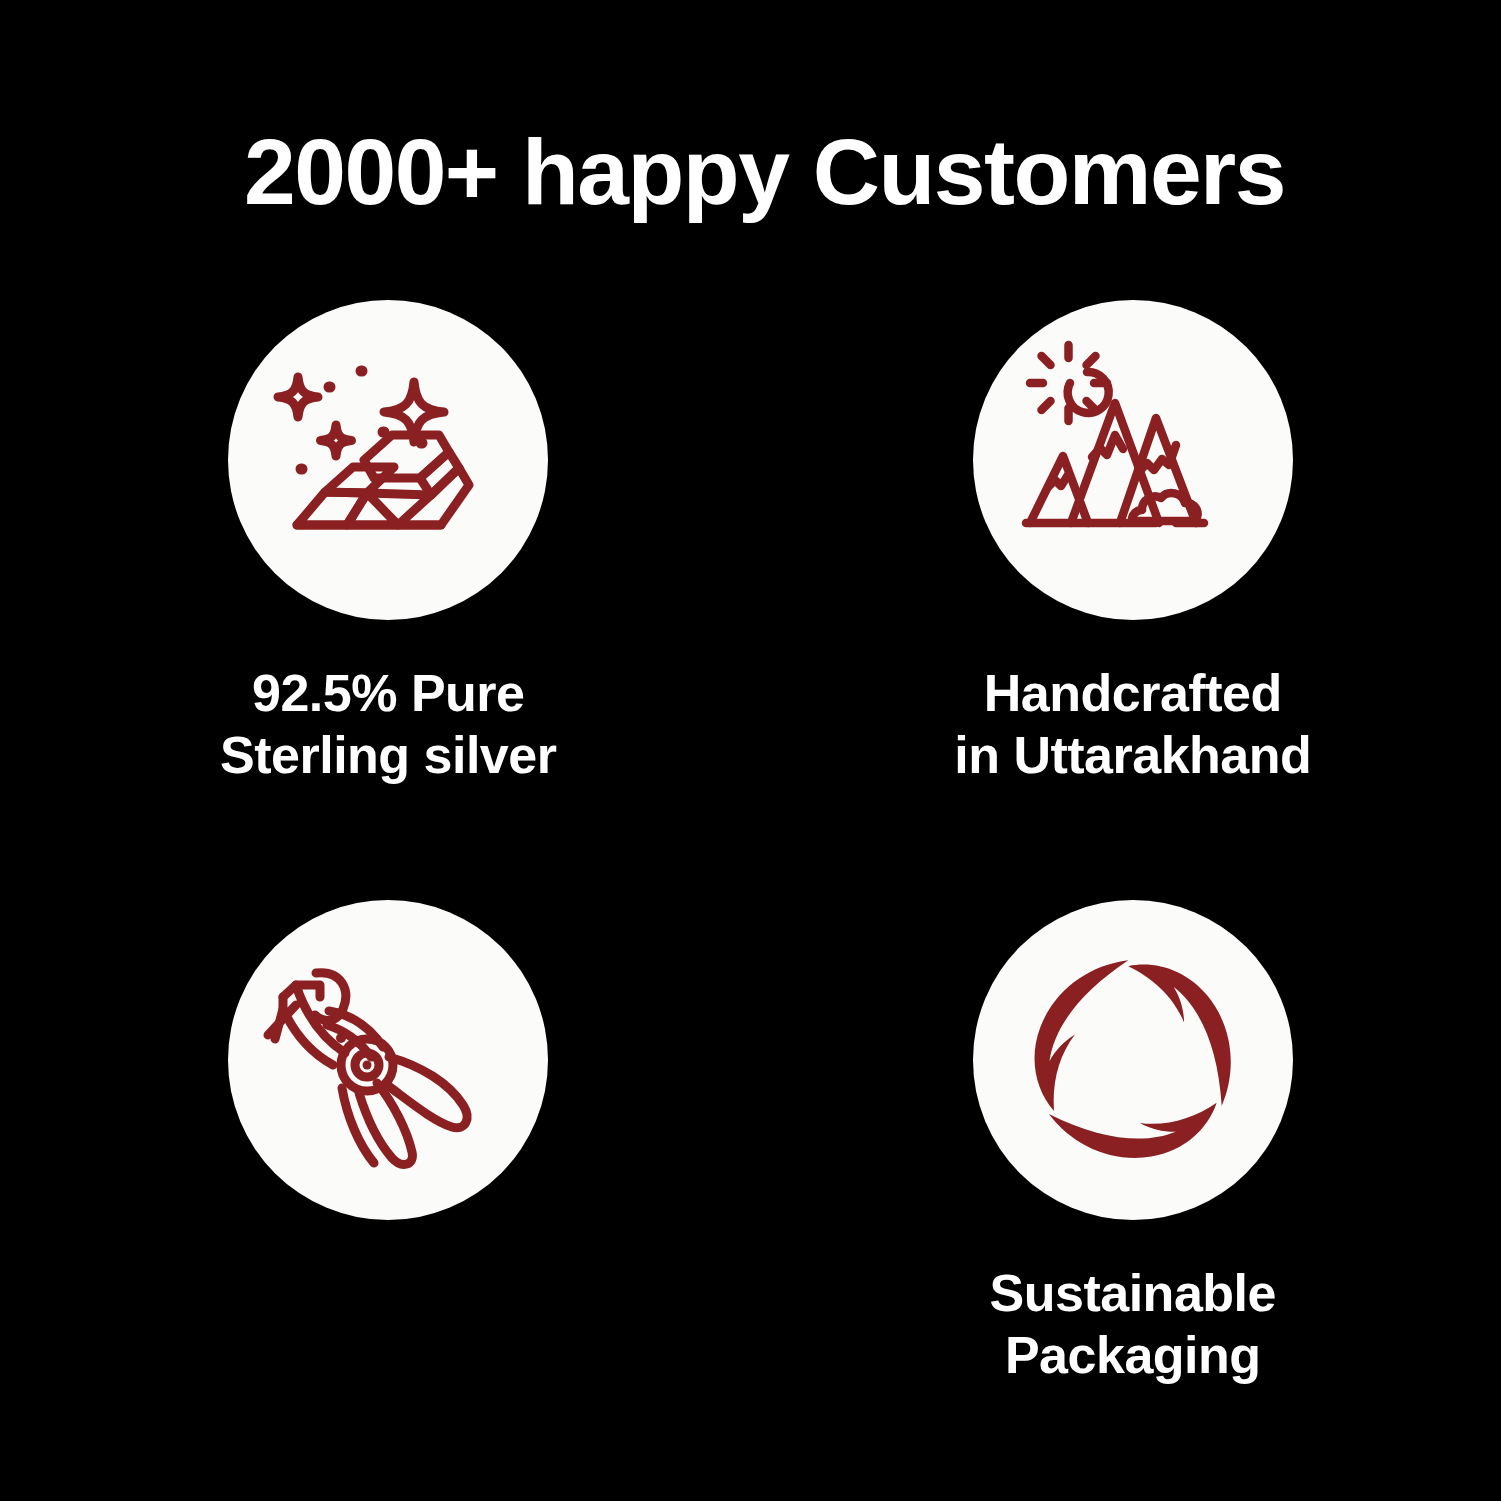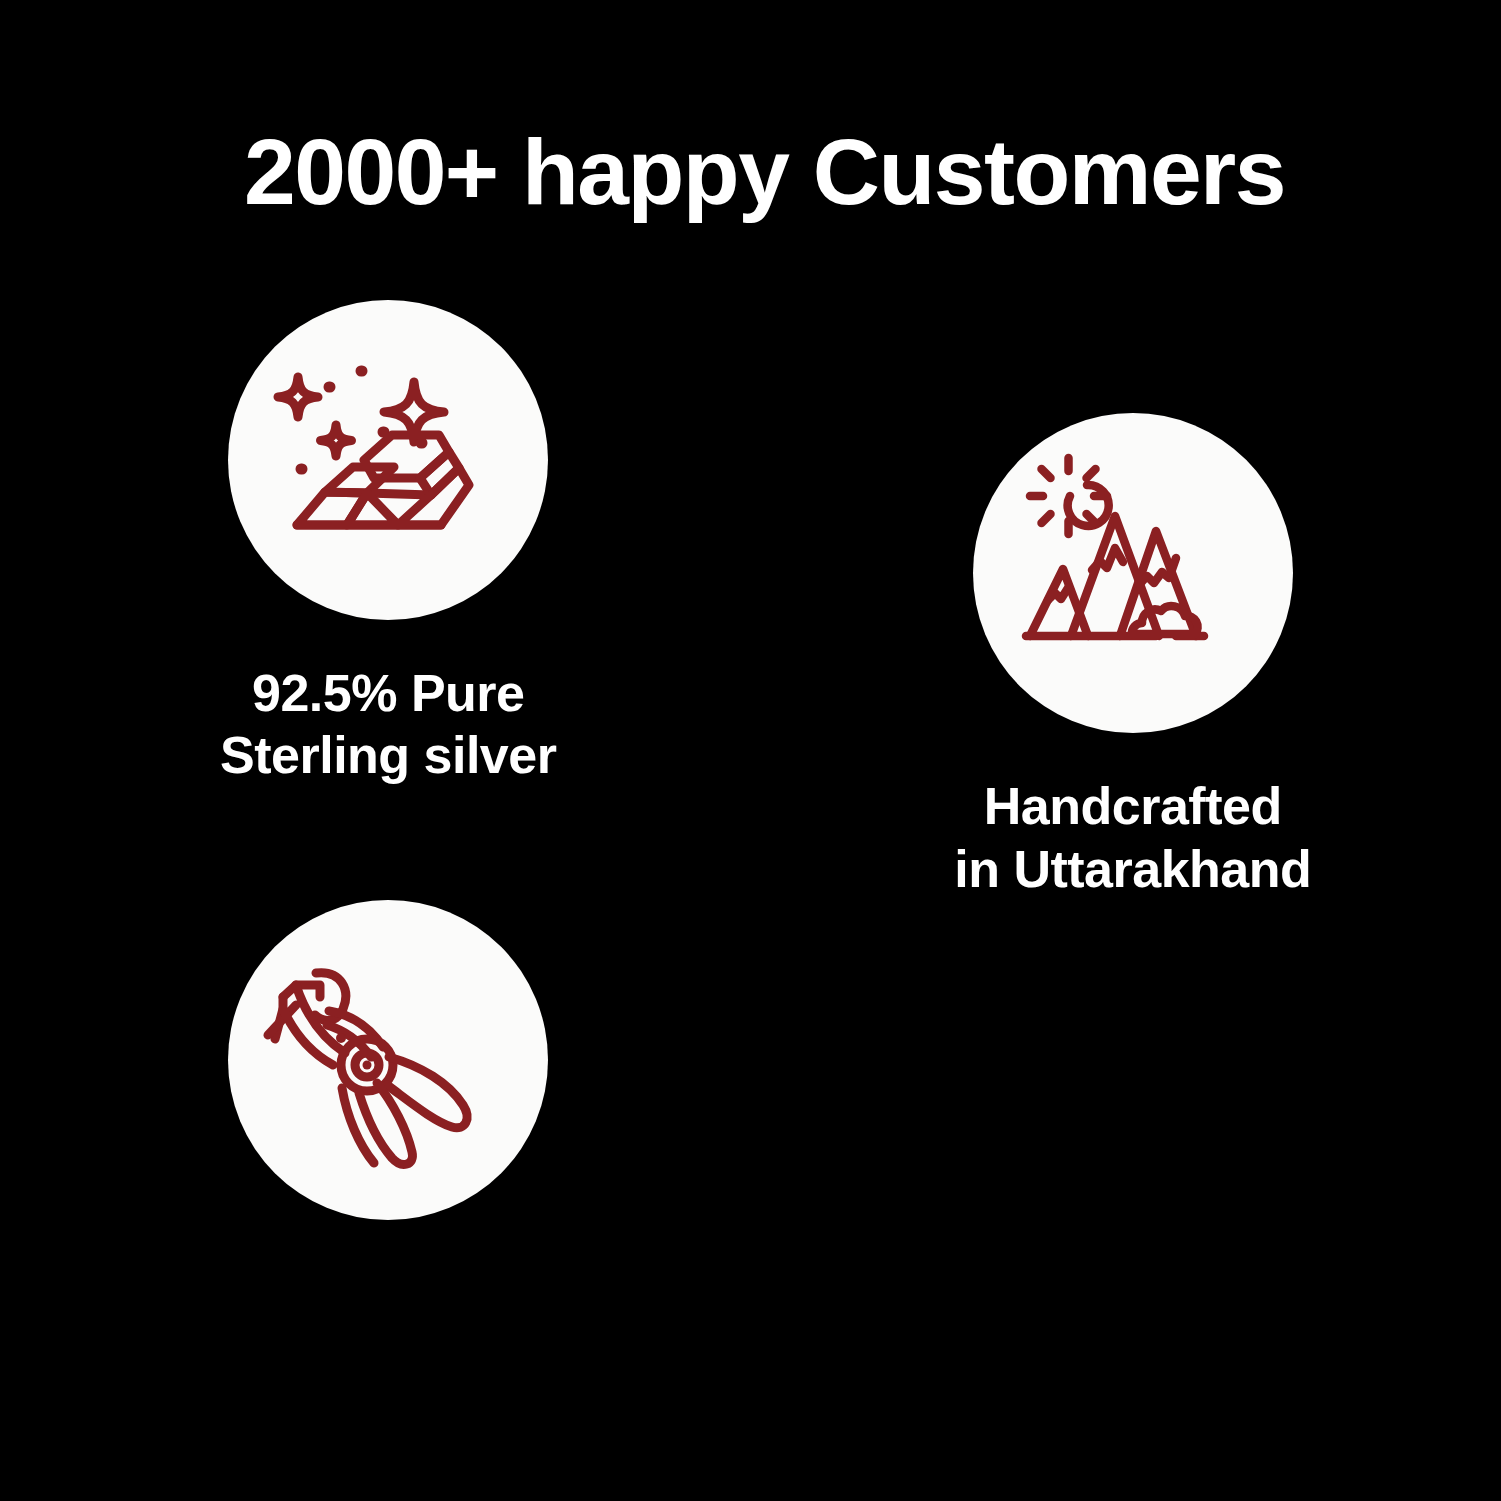--- a/index.html
+++ b/index.html
@@ -44,21 +44,21 @@
     grid-template-columns: 1fr 1fr;
     grid-template-rows: 600px 600px;
     column-gap: 0px;
   }
   .cell {
     display: flex;
     flex-direction: column;
     align-items: center;
   }
   .cell.col-left { padding-left: 26px; }
-  .cell.col-right { padding-left: 14px; justify-content: flex-end; }
+  .cell.col-right { padding-left: 14px; }
 
   .badge {
     width: 320px;
     height: 320px;
     border-radius: 50%;
     background: #fbfbfa;
     display: flex;
     align-items: center;
     justify-content: center;
     flex: none;
@@ -192,15 +192,46 @@
             <path d="M126 122 C158 131 186 148 200 170 C209 184 202 196 189 192 C170 186 146 166 124 150"></path>
 
             <path d="M96 158 C104 184 116 208 129 223 C139 234 152 230 149 217 C144 195 130 168 114 148"></path>
 
             <path d="M79 153 C84 182 96 210 111 228"></path>
           </svg>
         </span>
       </div>
     </div>
 
+    <div class="cell col-right">
+      <div class="badge">
+        <span>
+          <svg width="232" height="232" viewBox="0 0 200 200" fill="#8B2022" stroke="none">
+            <g>
+
+              <path d="M96 14
+                       C62 18 32 40 20 72
+                       C10 99 16 126 32 144
+                       C30 120 36 96 50 78
+                       C40 84 33 92 28 101
+                       C32 72 54 42 96 14 Z"></path>
+              <path d="M96 14
+                       C62 18 32 40 20 72
+                       C10 99 16 126 32 144
+                       C30 120 36 96 50 78
+                       C40 84 33 92 28 101
+                       C32 72 54 42 96 14 Z" transform="rotate(120 100 100)"></path>
+              <path d="M96 14
+                       C62 18 32 40 20 72
+                       C10 99 16 126 32 144
+                       C30 120 36 96 50 78
+                       C40 84 33 92 28 101
+                       C32 72 54 42 96 14 Z" transform="rotate(240 100 100)"></path>
+            </g>
+          </svg>
+        </span>
+      </div>
+      <div class="caption">Sustainable
+Packaging</div>
+    </div>
 
   </div>
 </div>
 
 </body></html>

